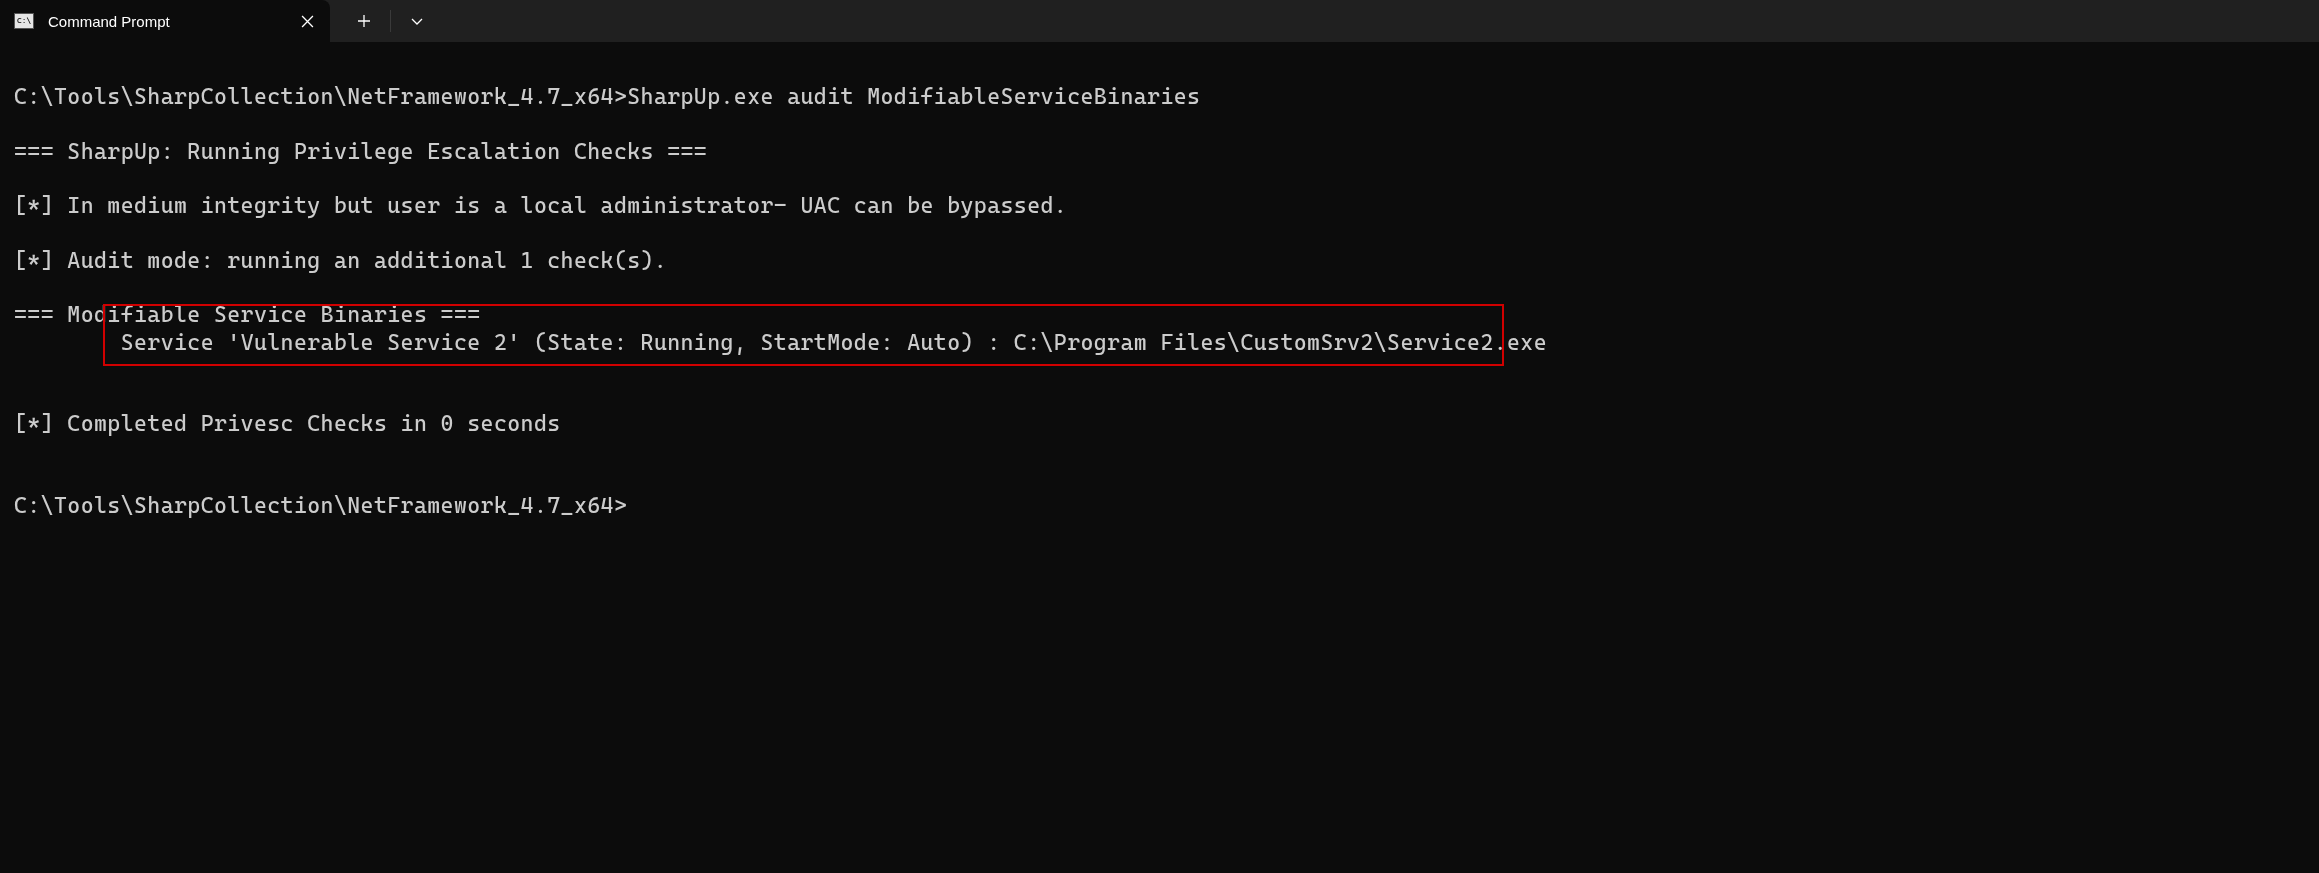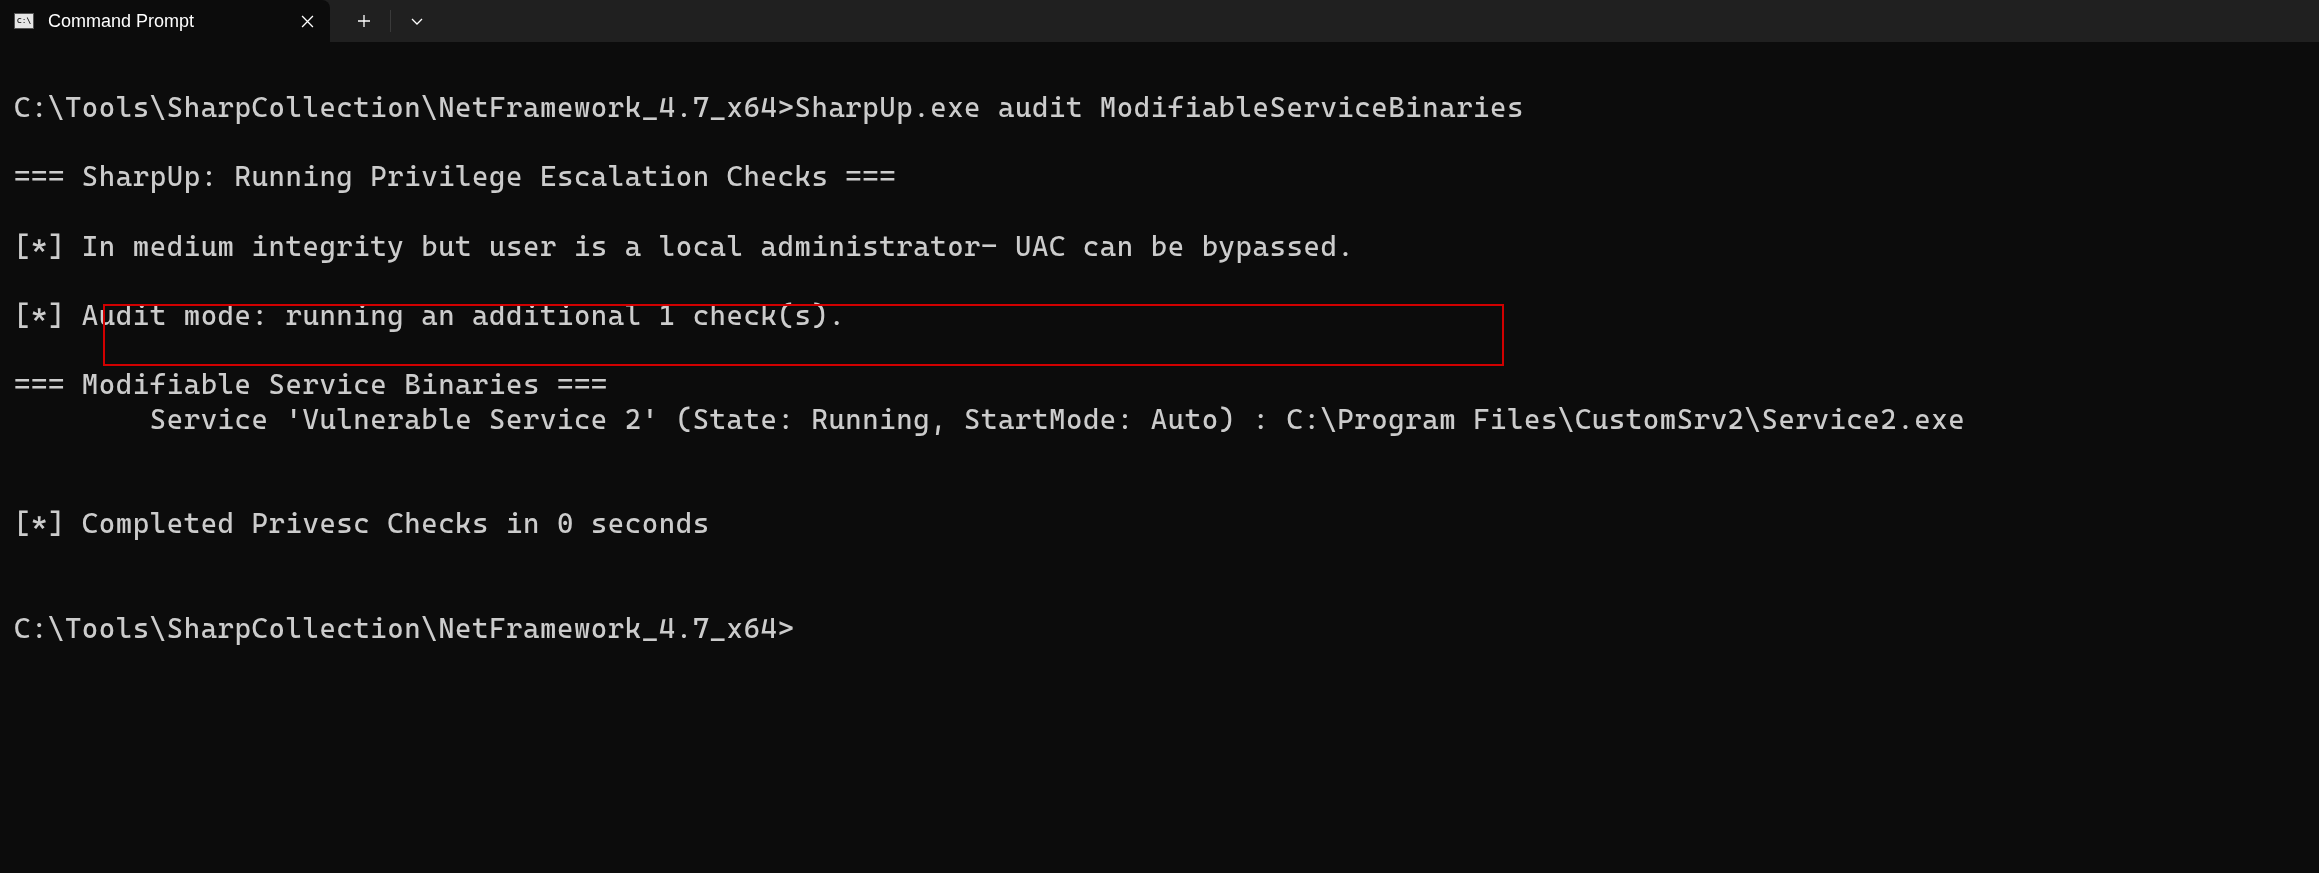--- a/index.html
+++ b/index.html
@@ -29,21 +29,21 @@
     display: inline-flex;
     align-items: center;
     justify-content: flex-start;
     font-size: 8px;
     color: #000;
     padding-left: 2px;
     line-height: 1;
   }
   .tab-title {
     font-family: "Segoe UI", sans-serif;
-    font-size: 18px;
+    font-size: 15px;
     font-weight: 500;
     flex: 1;
   }
   .tab-close {
     width: 18px;
     height: 18px;
     display: flex;
     align-items: center;
     justify-content: center;
     color: #ffffff;
@@ -65,21 +65,21 @@
   .titlebar-sep {
     width: 1px;
     height: 22px;
     background: #3a3a3a;
     margin: 0 2px;
   }
 
   .terminal {
     padding: 14px 14px;
     color: #cccccc;
-    font-size: 28px;
+    font-size: 22px;
     line-height: 1.24;
     white-space: pre;
     position: relative;
     font-weight: 400;
     letter-spacing: 0.02em;
   }
 
   .highlight-box {
     position: absolute;
     border: 2px solid #d10000;

